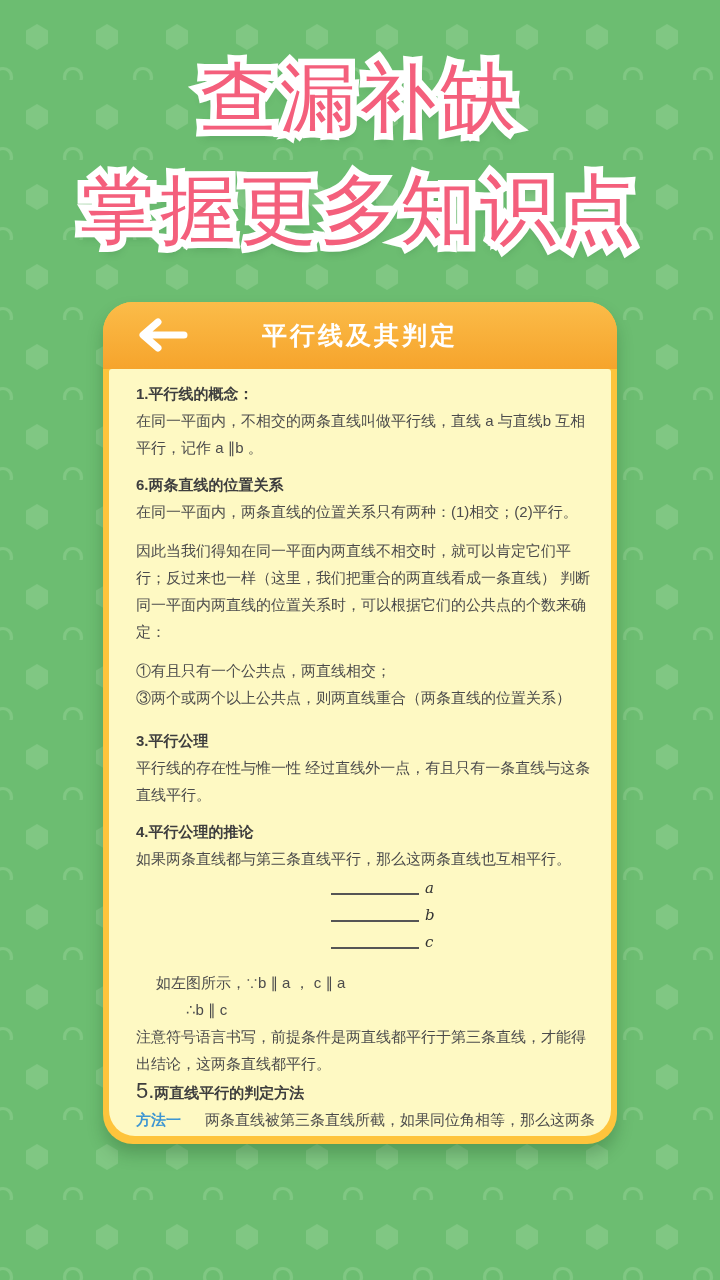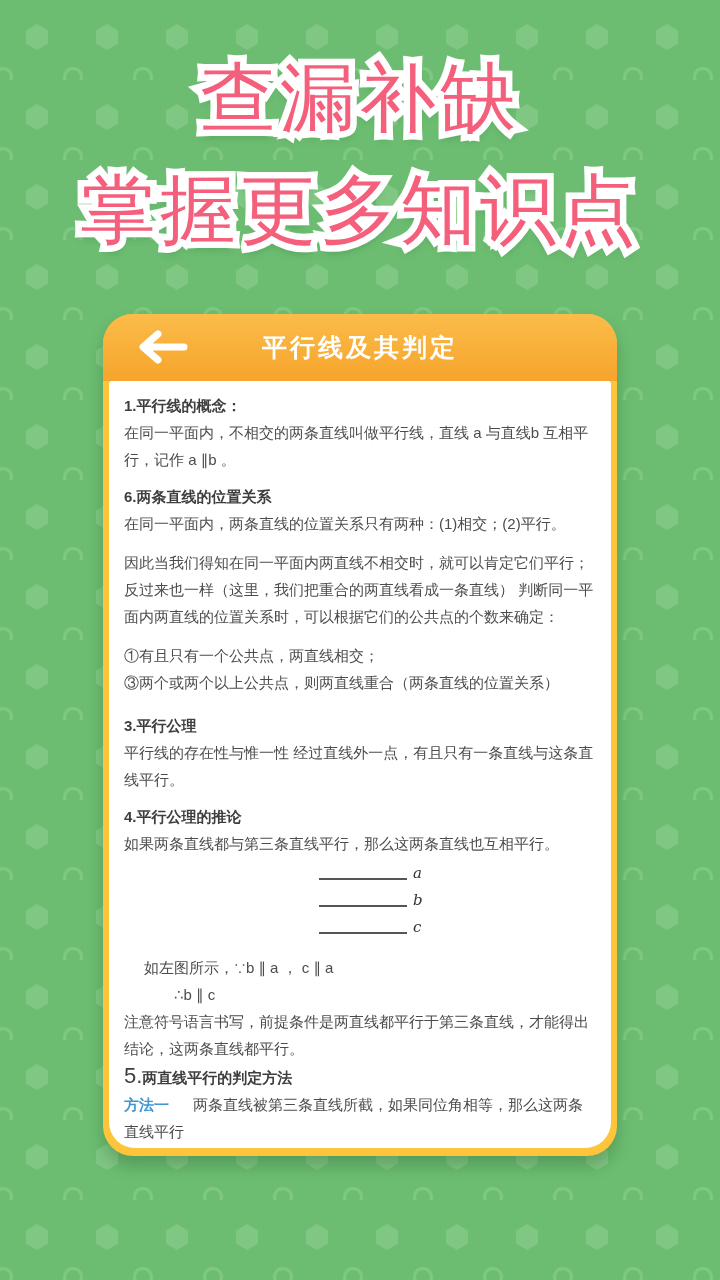--- a/index.html
+++ b/index.html
@@ -12,30 +12,30 @@
   body{background:var(--green);font-family:"Liberation Sans",sans-serif;position:relative;}
   .bg-pattern{position:absolute;inset:0;z-index:0;}
   
   .hero{position:absolute;top:46px;left:0;width:720px;z-index:2;text-align:center;}
   .hero-line{position:relative;height:104px;font-size:76px;font-weight:400;letter-spacing:4px;line-height:104px;white-space:nowrap;}
   .hero-line + .hero-line{margin-top:8px;}
   .hero-back{position:absolute;left:0;right:0;top:0;color:#fff;-webkit-text-stroke:13px #fff;
              text-shadow:0 7px 9px rgba(30,80,40,.35);}
   .hero-front{position:absolute;left:0;right:0;top:0;color:var(--pink);}
   
-  .card{position:absolute;left:103px;top:314px;width:514px;height:842px;z-index:2;
+  .card{position:absolute;left:103px;top:302px;width:514px;height:842px;z-index:2;
         background:var(--gold);border-radius:30px;box-shadow:0 10px 16px rgba(20,60,25,.25);}
   .card-header{height:67px;border-radius:30px 30px 0 0;
         background:linear-gradient(180deg,var(--hdr-top),var(--hdr-bot));
         position:relative;display:flex;align-items:center;justify-content:center;}
   .hdr-title{color:#fff;font-size:25px;font-weight:700;letter-spacing:3px;}
   .back-btn{position:absolute;left:30px;top:14px;width:58px;height:40px;display:flex;
         align-items:center;justify-content:center;cursor:pointer;background:none;border:none;}
-  .card-body{margin:0 6px 8px 6px;height:767px;background:#ffffff;
-        border-radius:3px 3px 26px 26px;padding:11px 16px 0 15px;
+  .card-body{margin:0 6px 8px 6px;height:767px;background:#fef9c3;
+        border-radius:3px 3px 26px 26px;padding:11px 16px 0 27px;
         font-size:15px;line-height:27px;color:var(--text);overflow:hidden;}
   .sec-title{font-weight:700;color:var(--bold);}
   .mt10{margin-top:10px;} .mt12{margin-top:12px;} .mt24{margin-top:16px;}
   .mt8{margin-top:8px;margin-left:20px;} .mt4{margin-top:0;}
   .big-num{font-size:22px;font-weight:500;color:var(--bold);}
   
   .diagram{margin:8px 0 0 195px;}
   .dia-row{height:27px;display:flex;align-items:center;}
   .dia-line{display:inline-block;width:88px;height:2px;background:var(--line);}
   .dia-label{font-family:"DejaVu Serif",serif;font-style:italic;font-size:15px;color:#333;

